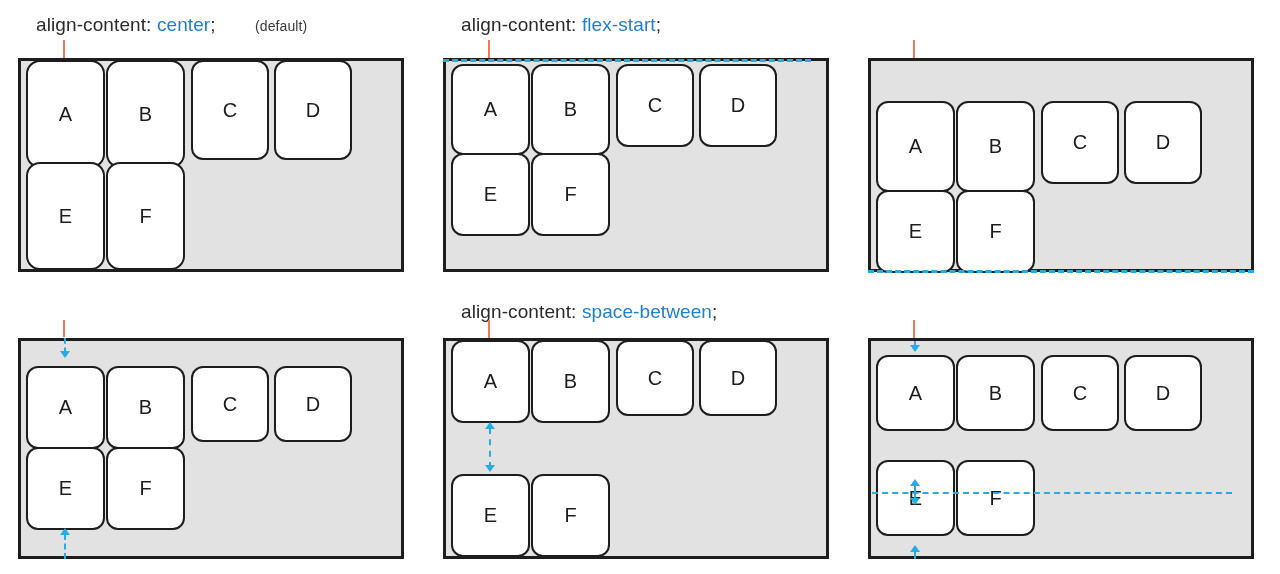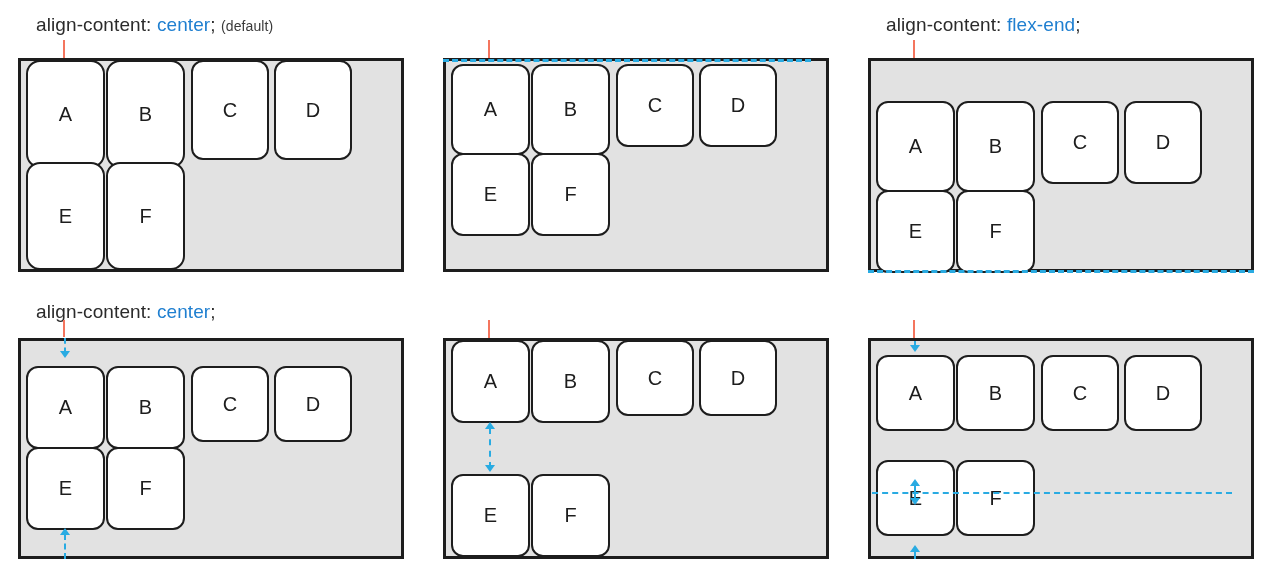--- a/index.html
+++ b/index.html
@@ -22,21 +22,21 @@
   .caption{
     position:absolute;
     left:36px; top:14px;
     font-size:19px;
     color:#2b2b2b;
     white-space:nowrap;
     letter-spacing:.1px;
   }
   .caption .val{color:#1f7fd0;}
   .caption .semi{color:#2b2b2b;}
-  .caption .note{font-size:14px;color:#3a3a3a;}
+  .caption .note{font-size:14px;color:#3a3a3a;margin-left:34px;}
 
   
   .pointer{
     position:absolute;
     width:2px;
     background:#f4755e;
     top:40px;height:18px;
     left:63px;
   }
 
@@ -123,20 +123,24 @@
       <div class="item tall" style="left:5px;top:101px;width:79px;height:108px;">
           <span>E</span>
         </div>
       <div class="item tall" style="left:85px;top:101px;width:79px;height:108px;">
           <span>F</span>
         </div>
     </div>
   </div>
 
   <div class="cell c2">
+    <div class="caption">
+      <span>align-content:</span>
+      <span class="val">flex-start</span><span class="semi">;</span>
+    </div>
     <div class="pointer" style="left:63px;top:40px;height:18px;"></div>
 
     <div class="box">
       <div class="item" style="left:5px;top:3px;width:79px;height:91px;">
           <span>A</span>
         </div>
       <div class="item" style="left:85px;top:3px;width:79px;height:91px;">
           <span>B</span>
         </div>
       <div class="item" style="left:170px;top:3px;width:78px;height:83px;">
@@ -149,85 +153,81 @@
           <span>E</span>
         </div>
       <div class="item" style="left:85px;top:92px;width:79px;height:83px;">
           <span>F</span>
         </div>
     </div>
     <div class="dash-h" style="left:18px;top:59px;width:368px;"></div>
   </div>
 
   <div class="cell c3">
+    <div class="pointer" style="left:63px;top:40px;height:18px;"></div>
+
+    <div class="box">
+      <div class="item" style="left:5px;top:40px;width:79px;height:91px;">
+          <span>A</span>
+        </div>
+      <div class="item" style="left:85px;top:40px;width:79px;height:91px;">
+          <span>B</span>
+        </div>
+      <div class="item" style="left:170px;top:40px;width:78px;height:83px;">
+          <span>C</span>
+        </div>
+      <div class="item" style="left:253px;top:40px;width:78px;height:83px;">
+          <span>D</span>
+        </div>
+      <div class="item" style="left:5px;top:129px;width:79px;height:83px;">
+          <span>E</span>
+        </div>
+      <div class="item" style="left:85px;top:129px;width:79px;height:83px;">
+          <span>F</span>
+        </div>
+    </div>
+    <div class="dash-h" style="left:18px;top:270px;width:386px;"></div>
+  </div>
+
+  <div class="cell c4">
+    <div class="pointer" style="left:63px;top:33px;height:17px;"></div>
+
+    <div class="box" style="top:51px;height:221px;">
+      <div class="item" style="left:5px;top:25px;width:79px;height:83px;">
+          <span>A</span>
+        </div>
+      <div class="item" style="left:85px;top:25px;width:79px;height:83px;">
+          <span>B</span>
+        </div>
+      <div class="item" style="left:170px;top:25px;width:78px;height:76px;">
+          <span>C</span>
+        </div>
+      <div class="item" style="left:253px;top:25px;width:78px;height:76px;">
+          <span>D</span>
+        </div>
+      <div class="item" style="left:5px;top:106px;width:79px;height:83px;">
+          <span>E</span>
+        </div>
+      <div class="item" style="left:85px;top:106px;width:79px;height:83px;">
+          <span>F</span>
+        </div>
+    </div>
+
+    <div class="arrow" style="left:64px;top:51px;height:15px;"></div>
+    <div class="arrowhead down" style="left:60px;top:64px;"></div>
+
+    <div class="arrow" style="left:64px;top:247px;height:25px;"></div>
+    <div class="arrowhead up" style="left:60px;top:241px;"></div>
+  </div>
+
+  <div class="cell c5">
     <div class="caption">
       <span>align-content:</span>
-      <span class="val">flex-end</span><span class="semi">;</span>
-    </div>
-    <div class="pointer" style="left:63px;top:40px;height:18px;"></div>
-
-    <div class="box">
-      <div class="item" style="left:5px;top:40px;width:79px;height:91px;">
-          <span>A</span>
-        </div>
-      <div class="item" style="left:85px;top:40px;width:79px;height:91px;">
-          <span>B</span>
-        </div>
-      <div class="item" style="left:170px;top:40px;width:78px;height:83px;">
-          <span>C</span>
-        </div>
-      <div class="item" style="left:253px;top:40px;width:78px;height:83px;">
-          <span>D</span>
-        </div>
-      <div class="item" style="left:5px;top:129px;width:79px;height:83px;">
-          <span>E</span>
-        </div>
-      <div class="item" style="left:85px;top:129px;width:79px;height:83px;">
-          <span>F</span>
-        </div>
-    </div>
-    <div class="dash-h" style="left:18px;top:270px;width:386px;"></div>
-  </div>
-
-  <div class="cell c4">
-    <div class="caption">
-      <span>align-content:</span>
-      <span class="val">center</span><span class="semi">;</span>
-    </div>
-    <div class="pointer" style="left:63px;top:33px;height:17px;"></div>
-
-    <div class="box" style="top:51px;height:221px;">
-      <div class="item" style="left:5px;top:25px;width:79px;height:83px;">
-          <span>A</span>
-        </div>
-      <div class="item" style="left:85px;top:25px;width:79px;height:83px;">
-          <span>B</span>
-        </div>
-      <div class="item" style="left:170px;top:25px;width:78px;height:76px;">
-          <span>C</span>
-        </div>
-      <div class="item" style="left:253px;top:25px;width:78px;height:76px;">
-          <span>D</span>
-        </div>
-      <div class="item" style="left:5px;top:106px;width:79px;height:83px;">
-          <span>E</span>
-        </div>
-      <div class="item" style="left:85px;top:106px;width:79px;height:83px;">
-          <span>F</span>
-        </div>
-    </div>
-
-    <div class="arrow" style="left:64px;top:51px;height:15px;"></div>
-    <div class="arrowhead down" style="left:60px;top:64px;"></div>
-
-    <div class="arrow" style="left:64px;top:247px;height:25px;"></div>
-    <div class="arrowhead up" style="left:60px;top:241px;"></div>
-  </div>
-
-  <div class="cell c5">
+      <span class="val">space-between</span><span class="semi">;</span>
+    </div>
     <div class="pointer" style="left:63px;top:33px;height:18px;"></div>
 
     <div class="box" style="top:51px;height:221px;">
       <div class="item" style="left:5px;top:-1px;width:79px;height:83px;">
           <span>A</span>
         </div>
       <div class="item" style="left:85px;top:-1px;width:79px;height:83px;">
           <span>B</span>
         </div>
       <div class="item" style="left:170px;top:-1px;width:78px;height:76px;">

